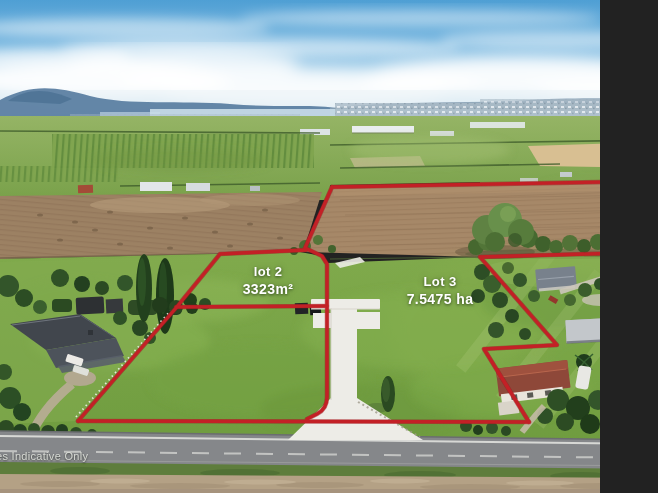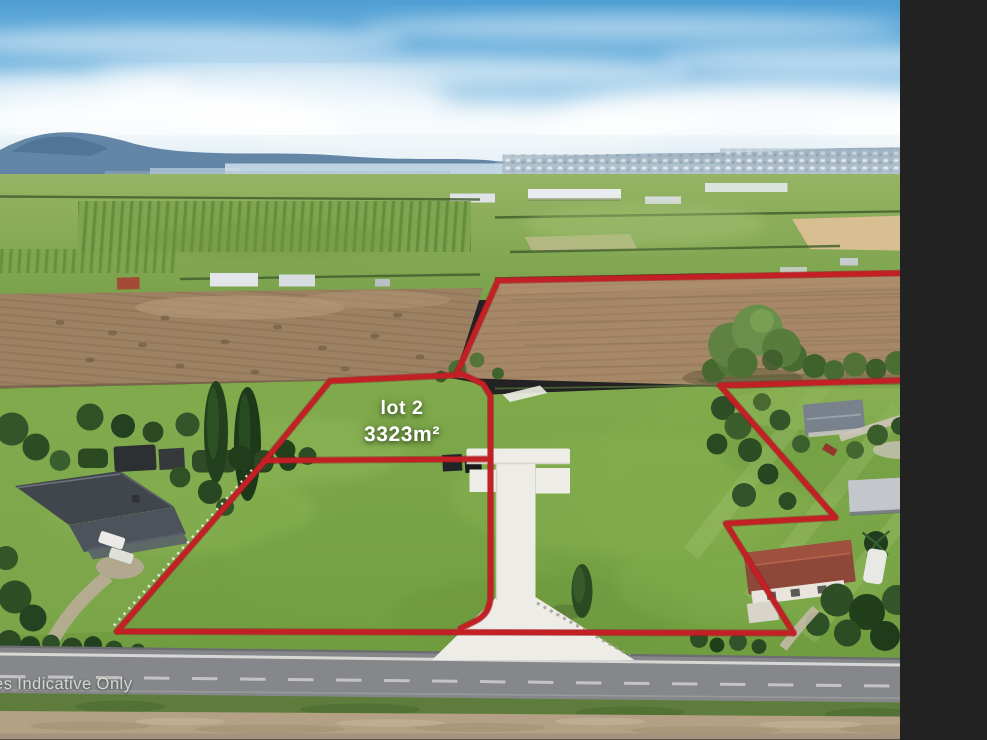--- a/index.html
+++ b/index.html
@@ -406,15 +406,19 @@
       <path d="M78,421 L176,308 L220,254 L306,250"></path>
       <path d="M176,307 L327,306"></path>
     </g>
   </g>
 </svg>
 
 <div class="lot-label" style="left:268px;top:281px;">
   <div class="lot-name">lot 2</div>
   <div class="lot-area">3323m²</div>
 </div>
+<div class="lot-label" style="left:440px;top:291px;">
+  <div class="lot-name">Lot 3</div>
+  <div class="lot-area">7.5475 ha</div>
+</div>
 
 <div id="watermark">es Indicative Only</div>
 </div>
 
 </body></html>

